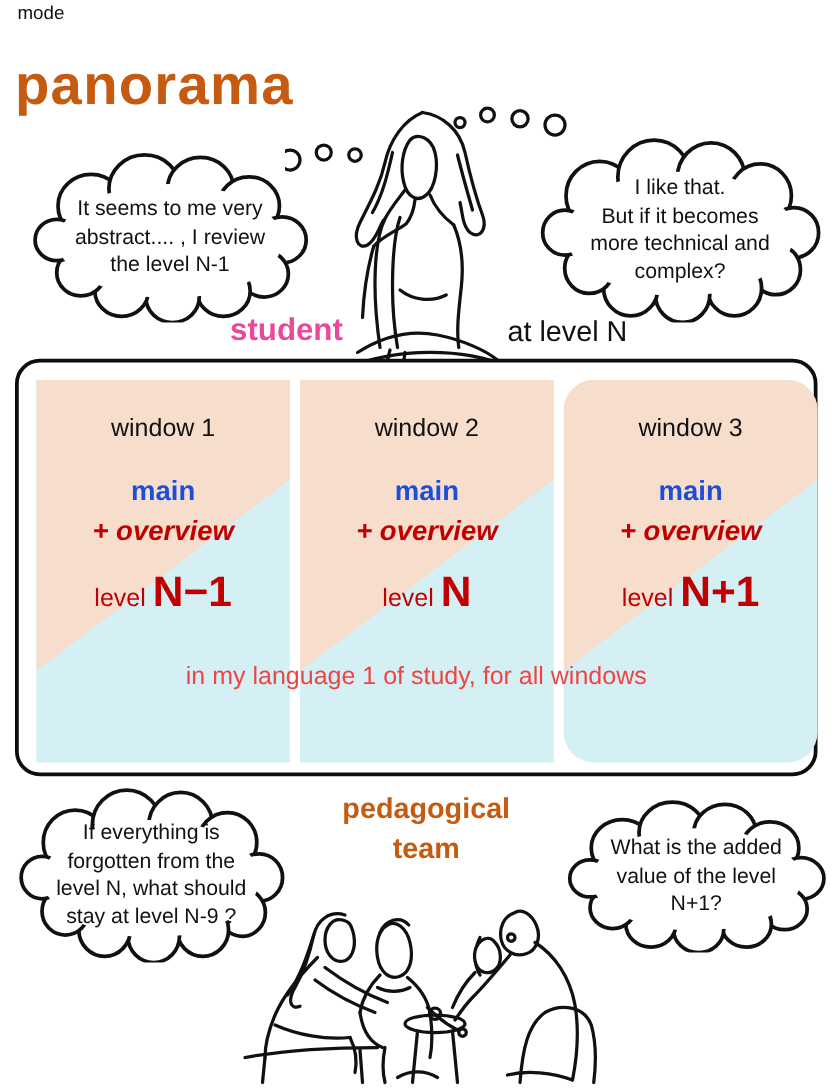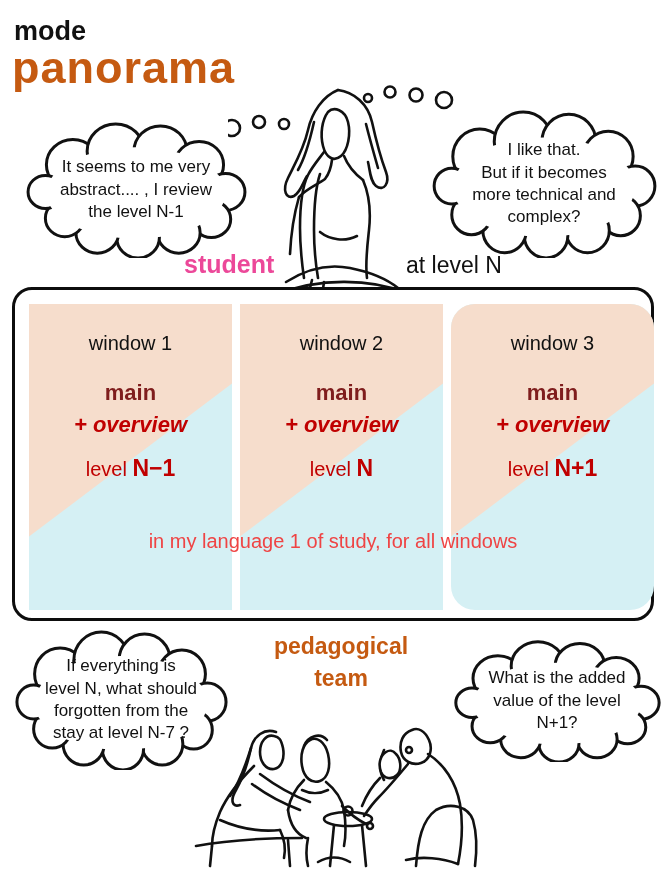--- a/index.html
+++ b/index.html
@@ -1,21 +1,21 @@
 <!DOCTYPE html>
 <html><head>
 <meta charset="utf-8">
 <style>
   html,body{margin:0;padding:0;background:#fff;}
   #page{
     position:relative;width:667px;height:870px;background:#fff;overflow:hidden;
     font-family:"Liberation Sans","DejaVu Sans",sans-serif;color:#111;
   }
   
-  #mode-label{position:absolute;left:14px;top:16px;font-size:27px;font-weight:bold;}
+  #mode-label{position:absolute;left:14px;top:2px;font-size:15px;}
   #page-title{position:absolute;left:12px;top:42px;font-size:45px;font-weight:bold;color:#c55a11;letter-spacing:1px;}
 
   
   .bubble{position:absolute;}
   .bubble svg.cloud{position:absolute;inset:0;width:100%;height:100%;}
   .bubble .bubble-text{
     position:absolute;inset:0;display:flex;flex-direction:column;justify-content:center;align-items:center;
     font-size:17px;line-height:1.32;text-align:center;padding:0 14px;
   }
   #bubble-top-left{left:24px;top:122px;width:224px;height:136px;}
@@ -41,24 +41,24 @@
   }
   .window::before{
     content:"";position:absolute;inset:0;background:#f6ddcc;
     clip-path:polygon(0 0,100% 0,100% 26%,0 76%);
   }
   #window-1{left:14px;}
   #window-2{left:225px;}
   #window-3{left:436px;border-radius:24px;}
   .win-inner{position:relative;z-index:1;}
   .win-title{margin-top:28px;font-size:20px;color:#111;}
-  .win-main{margin-top:22px;font-size:22px;font-weight:bold;color:#7f1d1d;line-height:1.45;}
+  .win-main{margin-top:22px;font-size:22px;font-weight:bold;color:#1d4ed8;line-height:1.45;}
   .win-overview{font-size:22px;font-weight:bold;color:#c00000;line-height:1.45;font-style:italic;}
   .win-level{margin-top:14px;font-size:20px;color:#c00000;}
-  .win-level .level-value{font-size:23px;font-weight:bold;}
+  .win-level .level-value{font-size:34px;font-weight:bold;}
   #panel-footer{
     position:absolute;left:0;right:0;top:240px;text-align:center;font-size:20px;color:#ef4444;z-index:2;
   }
 
   
   #team-label{position:absolute;left:241px;top:630px;width:200px;text-align:center;
     font-size:23px;font-weight:bold;color:#c55a11;line-height:32px;z-index:2;}
 
   .line{white-space:nowrap;}
 </style>
@@ -192,23 +192,23 @@
     <div>pedagogical</div>
     <div>team</div>
   </div>
 
   <div id="bubble-bottom-left" class="bubble">
     <svg class="cloud" viewBox="0 0 220 140" preserveAspectRatio="none">
         <use href="#cloud-shape"></use>
       </svg>
     <div class="bubble-text">
       <div class="line">If everything is</div>
+      <div class="line">forgotten from the</div>
       <div class="line">level N, what should</div>
-      <div class="line">forgotten from the</div>
-      <div class="line">stay at level N-7 ?</div>
+      <div class="line">stay at level N-9 ?</div>
     </div>
   </div>
 
   <div id="bubble-bottom-right" class="bubble">
     <svg class="cloud" viewBox="0 0 220 140" preserveAspectRatio="none">
         <use href="#cloud-shape"></use>
       </svg>
     <div class="bubble-text">
       <div class="line">What is the added</div>
       <div class="line">value of the level</div>

